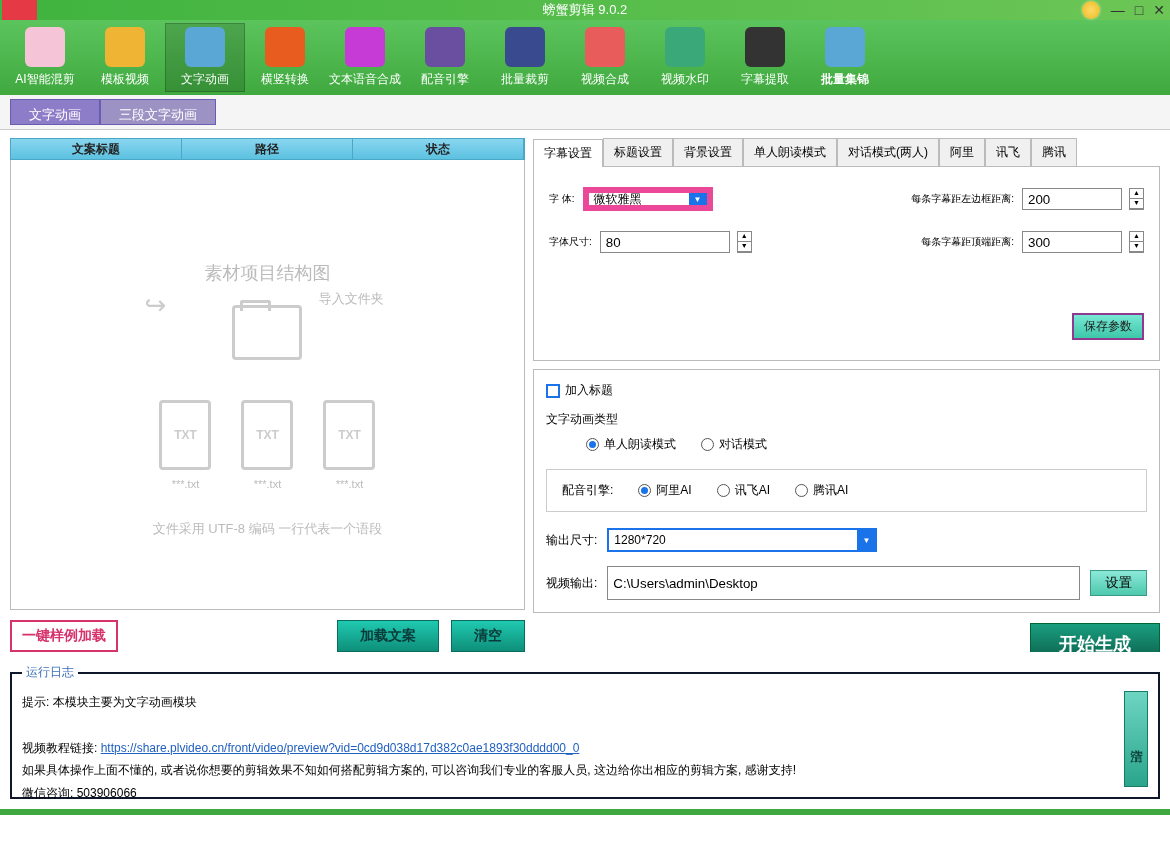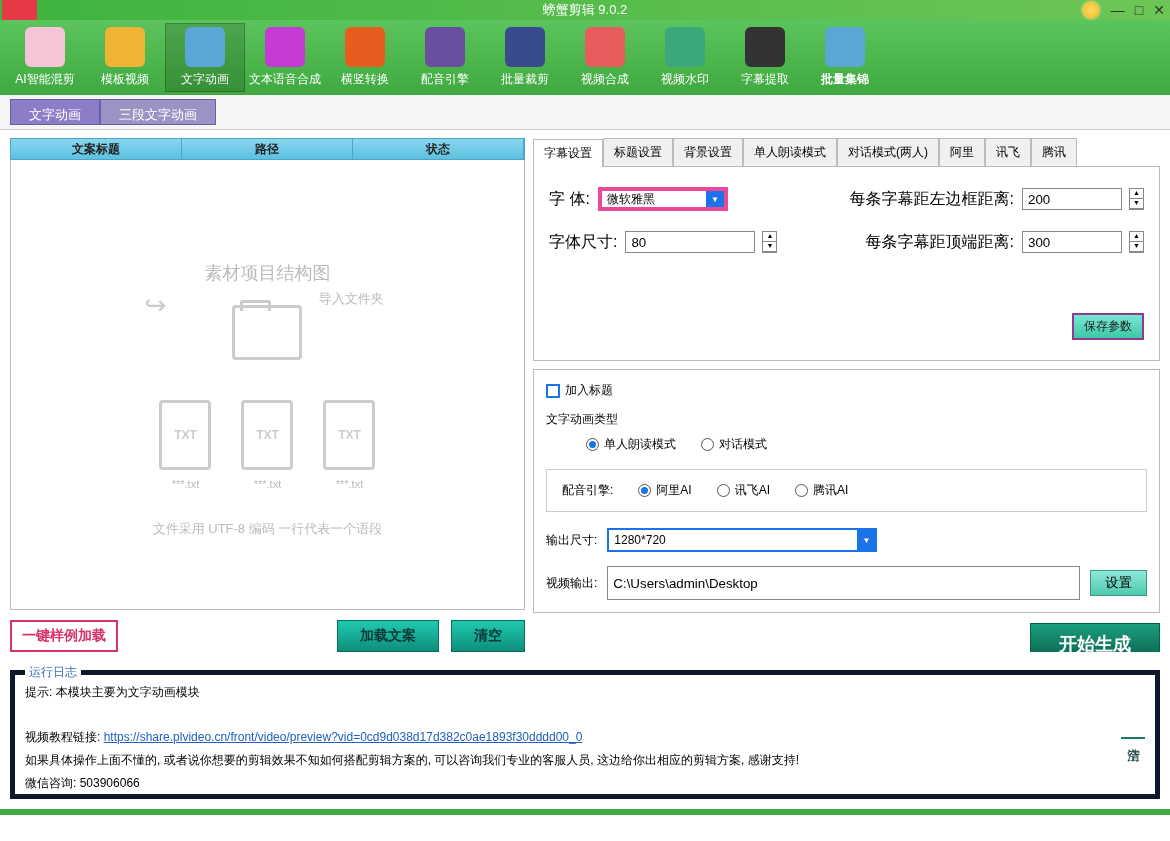--- a/index.html
+++ b/index.html
@@ -38,43 +38,43 @@
 .btn { padding: 4px 14px; font-size: 14px; border: 1px solid #888; cursor: pointer; background: linear-gradient(to bottom,#e4f6ef,#bde6d4); font-weight: bold; }
 .btn-red { color: #d6336c; border: 2px solid #d6336c; background: #fff; padding: 5px 10px; }
 .btn-teal { background: linear-gradient(to bottom, #20c9b0, #0e8f7a); color: #0a3a3a; border: 1px solid #0a6b5c; }
 .right-panel { flex: 1; display: flex; flex-direction: column; }
 .tabs { display: flex; border-bottom: 1px solid #bbb; }
 .tab { padding: 5px 10px; font-size: 12px; border: 1px solid #bbb; border-bottom: none; background: #f0f0f0; cursor: pointer; }
 .tab.active { background: #fff; position: relative; top: 1px; }
 .settings { padding: 20px 15px; flex-shrink: 0; border: 1px solid #bbb; border-top: none; }
 .row { display: flex; align-items: center; margin-bottom: 20px; gap: 15px; }
 .field-group { display: flex; align-items: center; gap: 8px; }
-.field-group label { font-size: 16px; white-space: nowrap; }
-.field-group .combo { border: 4px solid #ec4899; width: 130px; height: 24px; display: flex; align-items: center; padding: 0 5px; position: relative; }
+.field-group label { font-size: 10px; white-space: nowrap; }
+.field-group .combo { border: 6px solid #ec4899; width: 130px; height: 24px; display: flex; align-items: center; padding: 0 5px; position: relative; }
 .field-group .combo .drop { position: absolute; right: 0; width: 18px; height: 100%; background: #1a73e8; display: flex; align-items: center; justify-content: center; color: #fff; font-size: 8px; }
 .field-group input.num { border: 1px solid #888; width: 100px; height: 22px; padding: 0 5px; }
 .spinner { border: 1px solid #888; width: 15px; height: 22px; display: flex; flex-direction: column; margin-left: -1px; }
 .spinner div { flex: 1; font-size: 7px; text-align: center; border-bottom: 1px solid #888; }
 .save-btn { float: right; background: linear-gradient(to bottom,#78e8d4,#3dc7a8); border: 2px solid #8f3a8f; padding: 3px 10px; font-size: 12px; color: #222; cursor: pointer; }
 .lower-settings { border: 1px solid #bbb; padding: 12px; margin-top: 8px; flex: 1; }
 .checkbox-row { display: flex; align-items: center; gap: 5px; font-size: 12px; margin-bottom: 12px; }
 .checkbox-row .cb { width: 14px; height: 14px; border: 2px solid #1a73e8; }
 .group-label { font-size: 12px; margin-bottom: 8px; }
 .radio-row { display: flex; gap: 25px; align-items: center; margin-left: 40px; margin-bottom: 16px; }
 .radio-row.boxed { border: 1px solid #ccc; padding: 12px 15px; margin-left: 0; }
 .radio-item { display: flex; align-items: center; gap: 5px; font-size: 12px; }
 .radio { width: 13px; height: 13px; border: 1px solid #555; border-radius: 50%; display: flex; align-items: center; justify-content: center; }
 .radio.checked::after { content: ""; width: 7px; height: 7px; background: #1a73e8; border-radius: 50%; }
 .output-row { display: flex; align-items: center; gap: 10px; margin-top: 14px; }
 .output-row .combo2 { border: 2px solid #1a73e8; flex: 0 0 270px; height: 24px; display: flex; align-items: center; padding: 0 5px; position: relative; }
 .output-row .combo2 .drop { position: absolute; right: 0; width: 18px; height: 100%; background: #1a73e8; display: flex; align-items: center; justify-content: center; color: #fff; font-size: 8px; }
 .output-row input.path { border: 1px solid #888; flex: 1; height: 34px; padding: 0 5px; }
 .gen-btn { background: linear-gradient(to bottom, #1a9e7f, #0a5c48); color: #fff; font-size: 18px; font-weight: bold; padding: 8px 28px; border: 1px solid #063; cursor: pointer; float: right; margin-top: 10px; }
 .log-section { margin: 4px 10px 10px; }
-.log-fieldset { border: 5px solid #0f172a; padding: 10px; height: 135px; position: relative; display: flex; align-items: center; }
+.log-fieldset { border: 2px solid #0f172a; padding: 10px; height: 135px; position: relative; display: flex; }
 .log-fieldset legend { color: #3b6fb8; font-size: 12px; padding: 0 4px; }
 .log-content { flex: 1; font-size: 12px; line-height: 1.9; }
 .log-content a { color: #2060c0; text-decoration: underline; }
 .log-clear { background: linear-gradient(to bottom, #6ed5c3, #2ba58c); border: 1px solid #1a7a65; width: 24px; writing-mode: vertical-rl; text-align: center; display: flex; align-items: center; justify-content: center; font-size: 13px; cursor: pointer; color: #0a3a33; }
 .footer-bar { height: 6px; background: #3fa93f; }
 .set-btn { background: linear-gradient(to bottom,#8ce8d8,#4ec9ae); border: 1px solid #3a9a85; padding: 3px 14px; cursor: pointer; }
 </style>
 </head>
 <body>
 
@@ -96,26 +96,26 @@
     </div>
     <div class="toolbar-item">
       <div class="icon" style="background: rgb(240, 180, 52);"></div>
       <span>模板视频</span>
     </div>
     <div class="toolbar-item active">
       <div class="icon" style="background: rgb(90, 167, 214);"></div>
       <span>文字动画</span>
     </div>
     <div class="toolbar-item">
+      <div class="icon" style="background: rgb(232, 92, 32);"></div>
+      <span>横竖转换</span>
+    </div>
+    <div class="toolbar-item">
       <div class="icon" style="background: rgb(198, 58, 214);"></div>
       <span>文本语音合成</span>
-    </div>
-    <div class="toolbar-item">
-      <div class="icon" style="background: rgb(232, 92, 32);"></div>
-      <span>横竖转换</span>
     </div>
     <div class="toolbar-item">
       <div class="icon" style="background: rgb(106, 78, 160);"></div>
       <span>配音引擎</span>
     </div>
     <div class="toolbar-item">
       <div class="icon" style="background: rgb(58, 74, 143);"></div>
       <span>批量裁剪</span>
     </div>
     <div class="toolbar-item">

